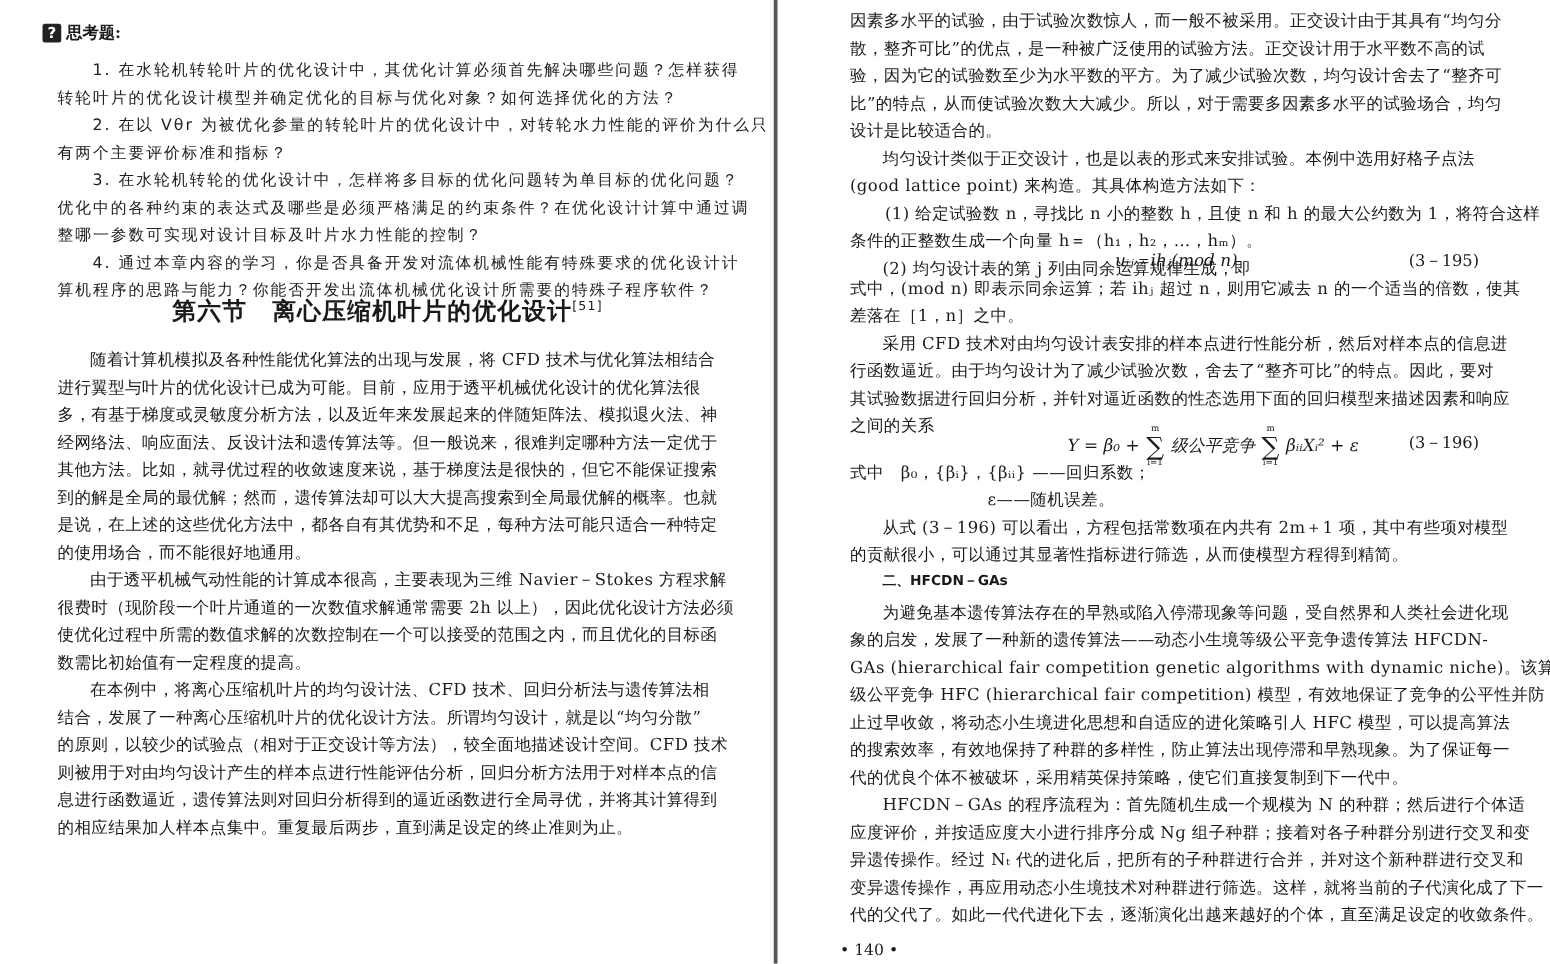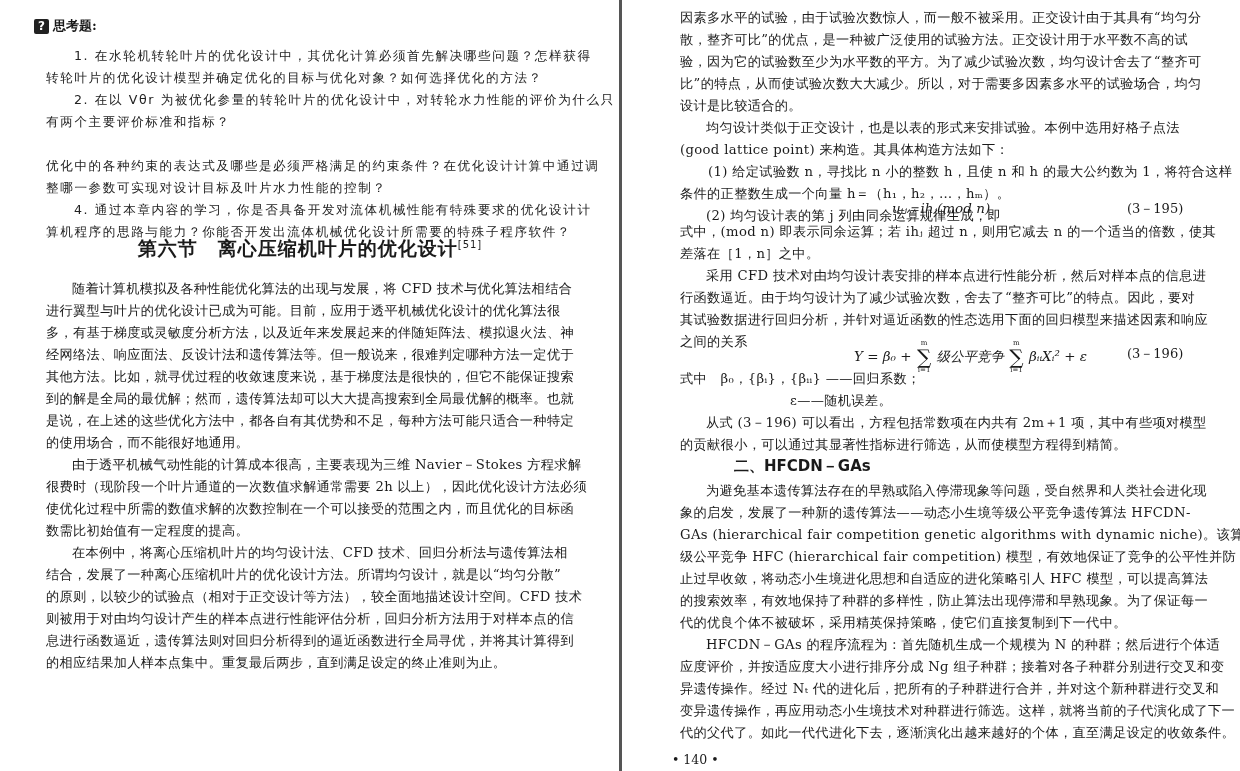--- a/index.html
+++ b/index.html
@@ -22,40 +22,41 @@
     display: inline-block; width: 15px; height: 15px; background: #222; color: #fff;
     font-family: "DejaVu Sans", sans-serif; font-size: 12px; font-weight: bold;
     text-align: center; line-height: 15px; margin-right: 4px; border-radius: 2px;
   }
   .q-line { position: absolute; font-size: 12.6px; line-height: 22px; white-space: nowrap; letter-spacing: 1.6px; font-family: "DejaVu Sans", sans-serif; color: #222;}
   .section-title {
     position: absolute; left: 0; width: 620px; top: 236px; text-align: center;
     font-size: 19px; font-weight: bold; font-family: "DejaVu Sans", sans-serif; letter-spacing: 1px;
   }
   .section-title sup { font-size: 10px; font-weight: normal; vertical-align: super; }
-  .sub-head { position: absolute; font-size: 15px; font-weight: bold; font-family: "DejaVu Sans", sans-serif; white-space: nowrap; margin-left: 28px; }
+  .sub-head { position: absolute; font-size: 11px; font-weight: bold; font-family: "DejaVu Sans", sans-serif; white-space: nowrap; }
   .formula { position: absolute; font-size: 13.5px; white-space: nowrap; font-style: italic; }
   .eqno { position: absolute; font-size: 13px; white-space: nowrap; }
   .sum { display: inline-flex; flex-direction: column; align-items: center; vertical-align: middle; font-style: normal; line-height: 1; margin: 0 1px; }
   .sum .lim { font-size: 7px; }
   .sum .sig { font-size: 20px; }
   .page-num { position: absolute; font-size: 12.5px; white-space: nowrap; }
 </style>
 </head>
 <body>
 
 <div class="page" id="page-left">
   <div class="q-head">
     <span class="q-icon">?</span>
     <span>思考题:</span>
   </div>
   <div class="q-line indent" style="left:48px;top:45px;">1. 在水轮机转轮叶片的优化设计中，其优化计算必须首先解决哪些问题？怎样获得</div>
   <div class="q-line" style="left:46px;top:67px;">转轮叶片的优化设计模型并确定优化的目标与优化对象？如何选择优化的方法？</div>
   <div class="q-line indent" style="left:48px;top:89px;">2. 在以 Vθr 为被优化参量的转轮叶片的优化设计中，对转轮水力性能的评价为什么只</div>
   <div class="q-line" style="left:46px;top:111px;">有两个主要评价标准和指标？</div>
+  <div class="q-line indent" style="left:48px;top:133px;">3. 在水轮机转轮的优化设计中，怎样将多目标的优化问题转为单目标的优化问题？</div>
   <div class="q-line" style="left:46px;top:155px;">优化中的各种约束的表达式及哪些是必须严格满足的约束条件？在优化设计计算中通过调</div>
   <div class="q-line" style="left:46px;top:177px;">整哪一参数可实现对设计目标及叶片水力性能的控制？</div>
   <div class="q-line indent" style="left:48px;top:199px;">4. 通过本章内容的学习，你是否具备开发对流体机械性能有特殊要求的优化设计计</div>
   <div class="q-line" style="left:46px;top:221px;">算机程序的思路与能力？你能否开发出流体机械优化设计所需要的特殊子程序软件？</div>
 
   <div class="section-title">
     <span>第六节　离心压缩机叶片的优化设计</span><sup>[51]</sup>
   </div>
 
   <div class="line indent" style="left:46px;top:278px;">随着计算机模拟及各种性能优化算法的出现与发展，将 CFD 技术与优化算法相结合</div>

